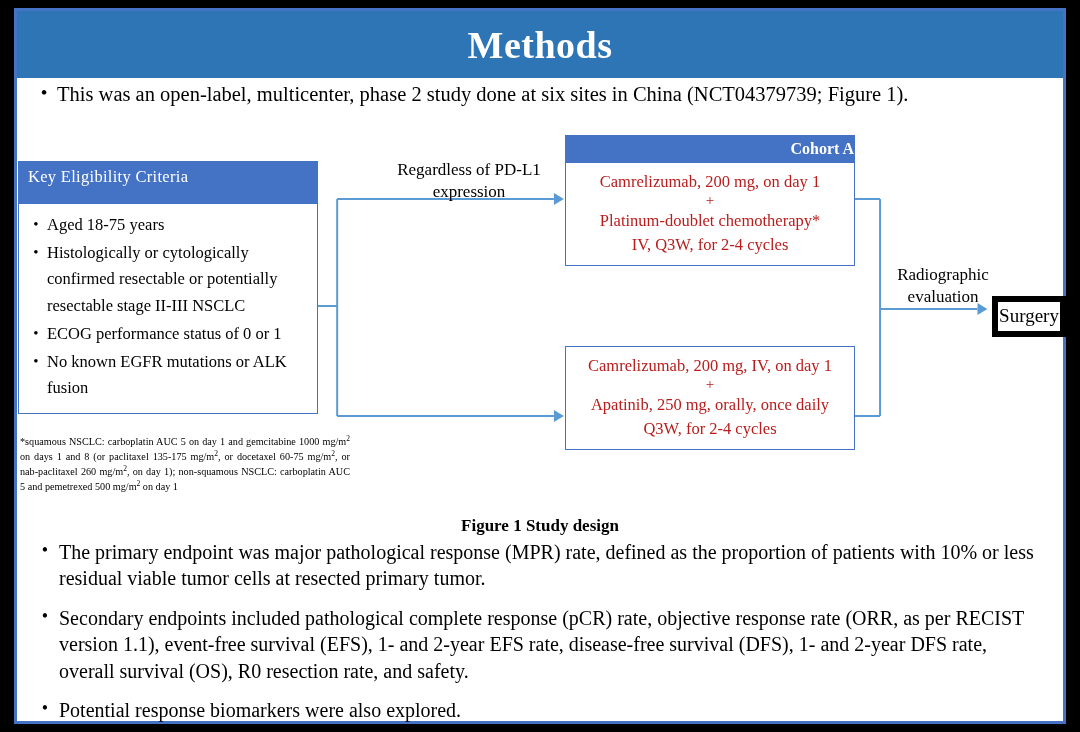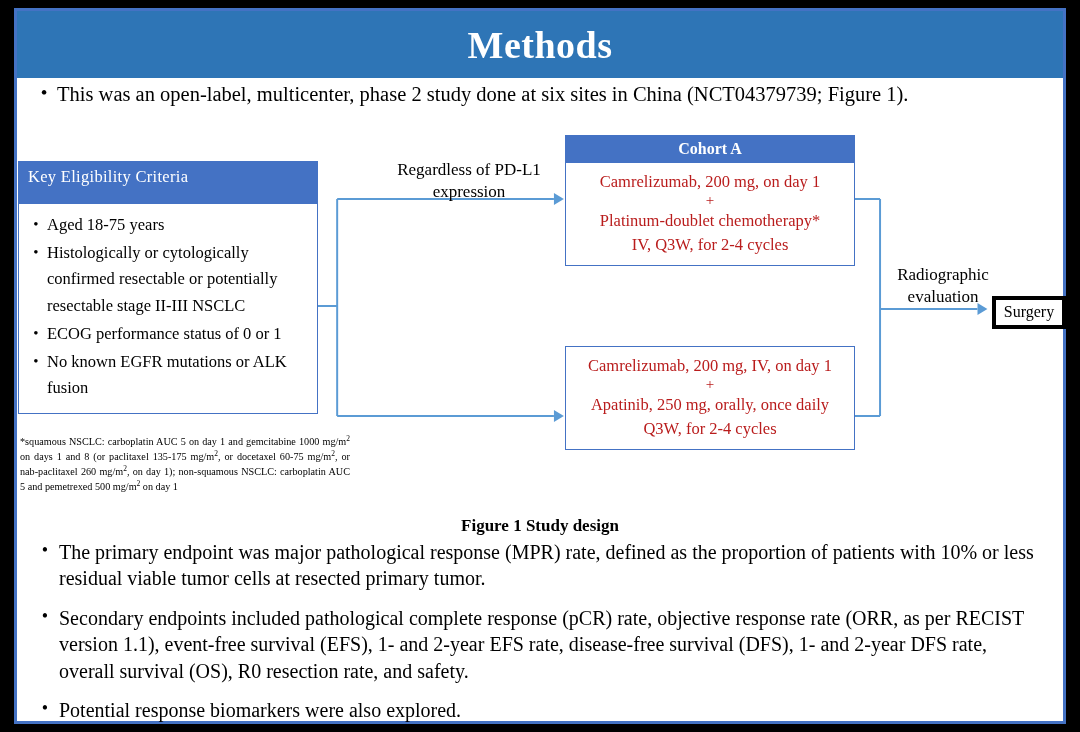--- a/index.html
+++ b/index.html
@@ -97,39 +97,39 @@
     background:#fff;
     box-sizing:border-box;
   }
   .cohort-a{left:548px;top:14px;}
   .cohort-b{left:548px;top:225px;}
   .cohort-head{
     background:#4472C4;
     color:#fff;
     font-weight:bold;
     font-size:16px;
-    text-align:center;
+    text-align:right;
     padding:4px 0 5px;
   }
   .cohort-body{
     padding:7px 4px 9px;
     text-align:center;
     font-size:16.5px;
     line-height:1.42;
     color:#b91c1c;
   }
   .plus{font-size:15px;line-height:1.05;}
   
   .surgery-box{
     position:absolute;left:975px;top:175px;
     width:74px;
-    border:4px solid #000000;
+    border:6px solid #000000;
     background:#fff;
     text-align:center;
-    font-size:16px;
+    font-size:19px;
     padding:3px 0 4px;
     color:#000;
     box-sizing:border-box;
   }
   
   .conn-label{
     position:absolute;
     text-align:center;
     font-size:17px;
     line-height:1.28;

